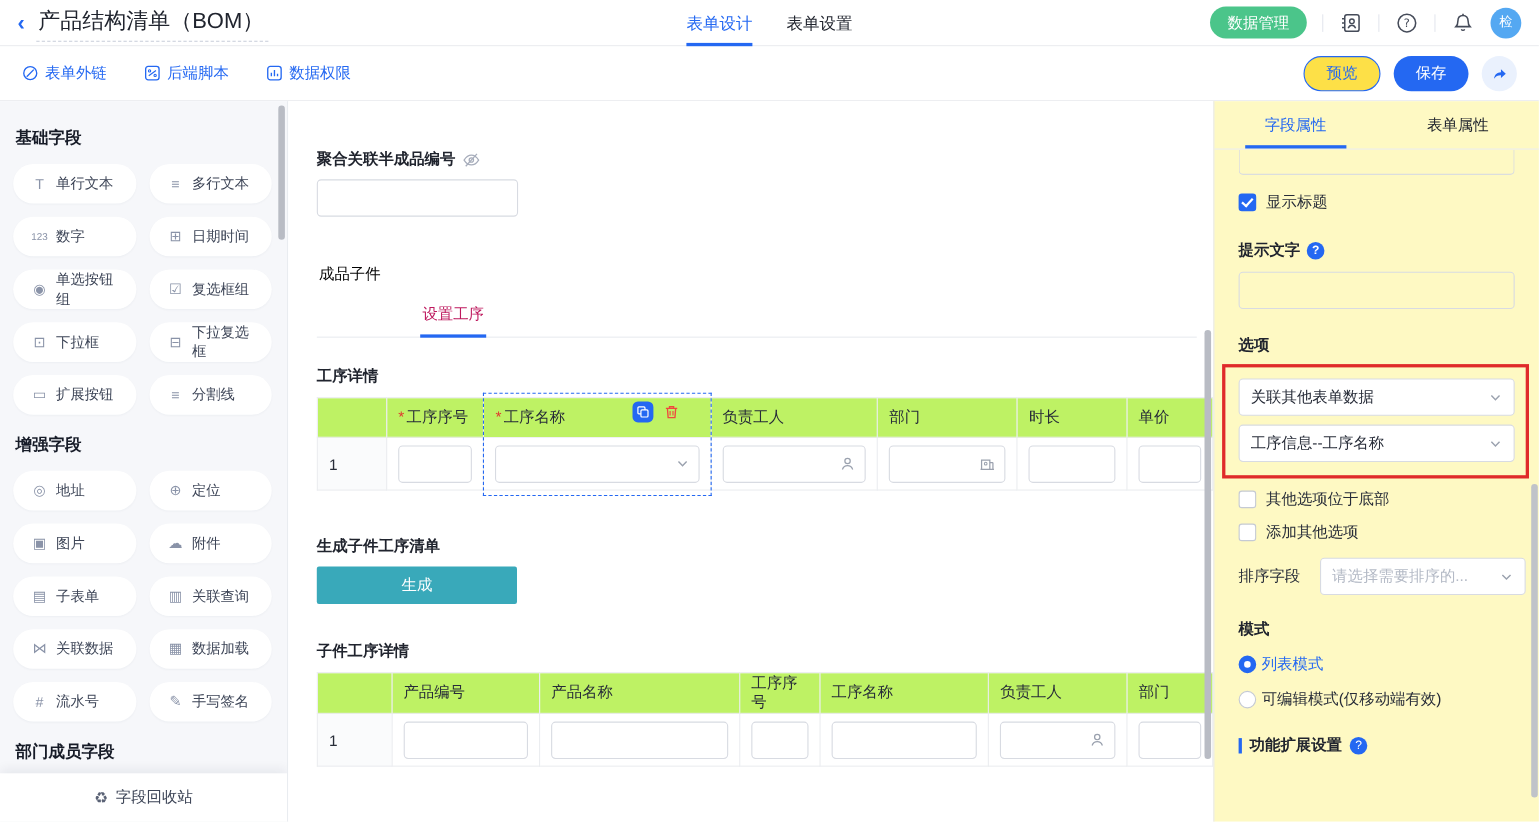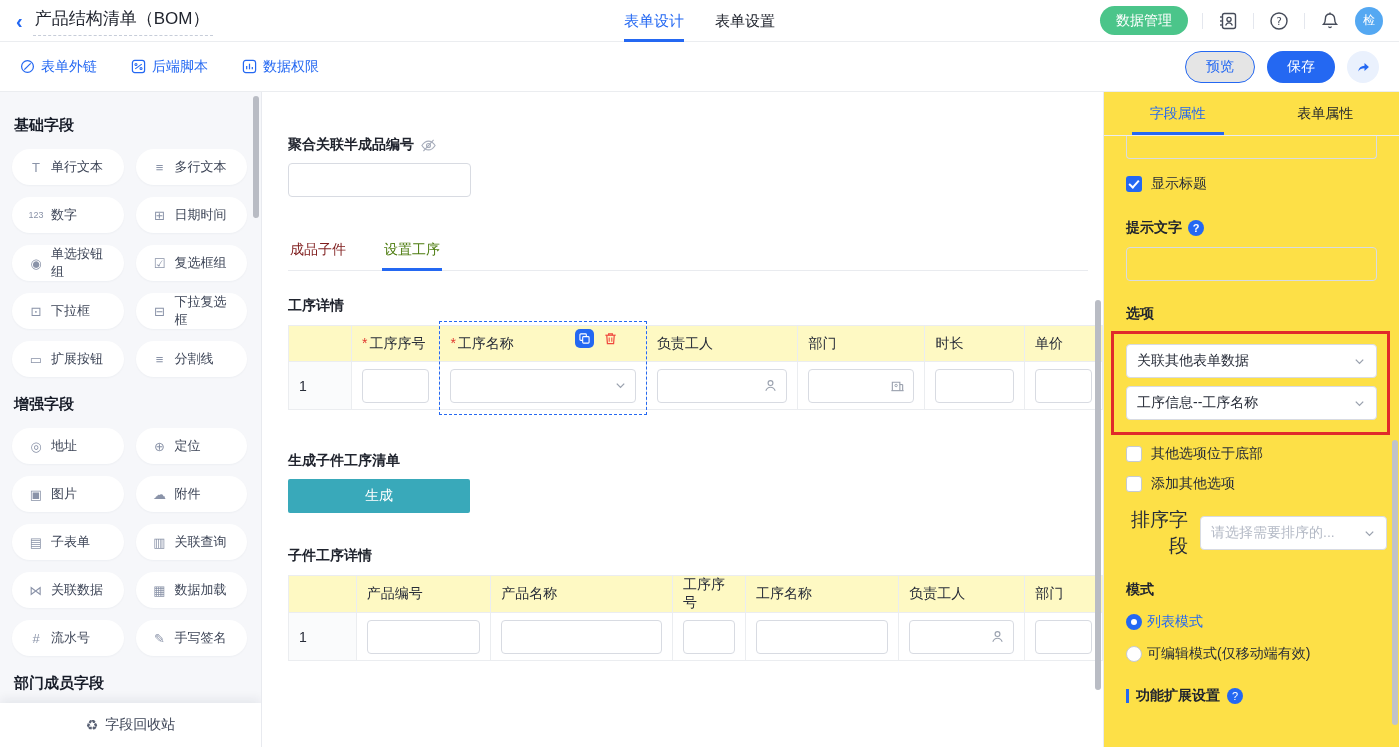--- a/index.html
+++ b/index.html
@@ -3,38 +3,38 @@
 <meta charset="utf-8">
 <style>
   * { margin:0; padding:0; box-sizing:border-box; }
   html,body { width:1399px; height:747px; overflow:hidden; background:#fff;
     font-family:"Liberation Sans","DejaVu Sans",sans-serif; color:#20242e; }
 
   
   .header { position:relative; height:42px; background:#fff; border-bottom:1px solid #ebedf0;
     display:flex; align-items:center; padding:0 16px; }
   .back { color:#2468f2; font-size:20px; font-weight:bold; cursor:pointer; margin-right:10px; line-height:1; }
-  .title { font-size:17px; color:#20242e; border-bottom:1px dashed #c7cdd9; padding:2px 4px 5px 2px; }
+  .title { font-size:20px; color:#20242e; border-bottom:1px dashed #c7cdd9; padding:2px 4px 5px 2px; }
   .header-tabs { position:absolute; left:0; right:0; top:0; height:42px; display:flex; justify-content:center; gap:31px; pointer-events:none; }
   .htab { pointer-events:auto; position:relative; display:flex; align-items:center; font-size:15px; color:#20242e; cursor:pointer; }
   .htab.active { color:#2468f2; }
   .htab.active::after { content:""; position:absolute; left:0; right:0; bottom:0; height:3px; background:#2468f2; }
   .header-right { margin-left:auto; display:flex; align-items:center; gap:14px; z-index:2; }
   .pill-green { background:#4bc58a; color:#fff; font-size:14px; border-radius:15px; height:29px;
     display:flex; align-items:center; padding:0 16px; cursor:pointer; }
   .vdiv { width:1px; height:16px; background:#e4e7ee; }
   .hicon { width:22px; height:22px; display:flex; align-items:center; justify-content:center; cursor:pointer; }
   .avatar { width:28px; height:28px; border-radius:50%; background:#54a8f2; color:#fff; font-size:12px;
     display:flex; align-items:center; justify-content:center; cursor:pointer; }
 
   
   .toolbar { height:50px; background:#fff; border-bottom:1px solid #ebedf0; display:flex; align-items:center; padding:0 20px; }
   .tlink { display:flex; align-items:center; gap:6px; color:#2468f2; font-size:14px; margin-right:34px; cursor:pointer; }
   .toolbar-right { margin-left:auto; display:flex; align-items:center; gap:12px; }
-  .btn-outline { border:1px solid #2468f2; color:#2468f2; background:#e5e5e5; border-radius:16px; height:32px;
+  .btn-outline { border:1px solid #2468f2; color:#2468f2; background:#fde047; border-radius:16px; height:32px;
     padding:0 20px; font-size:14px; display:flex; align-items:center; cursor:pointer; }
   .btn-primary { background:#2468f2; color:#fff; border-radius:16px; height:32px; padding:0 20px;
     font-size:14px; display:flex; align-items:center; cursor:pointer; border:none; }
   .btn-share { width:32px; height:32px; border-radius:50%; background:#eaf1fd; display:flex;
     align-items:center; justify-content:center; cursor:pointer; }
 
   
   .app-body { display:flex; height:655px; }
 
   
@@ -52,49 +52,49 @@
 
   
   .canvas { position:relative; width:841px; background:#fff; overflow:hidden; padding:18px 0 0 26px; }
   .cv-thumb { position:absolute; right:2px; top:208px; width:6px; height:390px; background:#b9bcc4; border-radius:3px; }
   .fields-row { display:flex; gap:19px; }
   .cfield { width:183px; }
   .cfield .flabel { font-size:14px; font-weight:bold; color:#20242e; margin-bottom:9px; display:flex; align-items:center; gap:6px; }
   .ipt { height:34px; border:1px solid #d8dbe2; border-radius:4px; background:#fff; }
   .row2 { margin-top:26px; }
   .cv-tabs { margin-top:40px; margin-right:0; display:flex; gap:34px; border-bottom:1px solid #e9ebef; width:800px; }
-  .cv-tab { position:relative; font-size:14px; color:#7f1d1d; padding:4px 2px 11px; cursor:pointer; }
-  .cv-tab.active { color:#4d7c0f; }
+  .cv-tab { position:relative; font-size:14px; color:#000000; padding:4px 2px 11px; cursor:pointer; }
+  .cv-tab.active { color:#be185d;margin-top:36px; }
   .cv-tab.active::after { content:""; position:absolute; left:0; right:0; bottom:-1px; height:3px; background:#2468f2; }
   .blk-title { font-size:14px; font-weight:bold; color:#20242e; }
   .t1 { margin-top:26px; } .t2 { margin-top:42px; } .t3 { margin-top:34px; }
 
   table.grid { border-collapse:collapse; margin-top:10px; table-layout:fixed; }
   table.grid th, table.grid td { border:1px solid #ebedf0; font-weight:normal; text-align:left;
     font-size:14px; color:#272c38; padding:0 10px; }
-  table.grid th { height:36px; background:#fef9c3; }
+  table.grid th { height:36px; background:#bef264; }
   table.grid td { height:48px; }
   td.numcell, th.numcell { background:#fafbfc; text-align:center; color:#3a4050; }
   .cell-ipt { height:34px; border:1px solid #d8dbe2; border-radius:4px; background:#fff;
     display:flex; align-items:center; justify-content:flex-end; padding:0 8px; }
   .req { color:#e0382f; margin-right:2px; }
 
   .selcell { position:relative; }
   .col-overlay { position:absolute; left:-1px; top:-5px; width:calc(100% + 2px); height:94px;
     border:1px dashed #2468f2; pointer-events:none; z-index:3; }
   .col-actions { position:absolute; top:3px; right:26px; display:flex; gap:7px; z-index:4; }
   .act-copy { width:19px; height:19px; border-radius:5px; background:#2468f2; display:flex;
     align-items:center; justify-content:center; cursor:pointer; }
   .act-del { width:19px; height:19px; display:flex; align-items:center; justify-content:center; cursor:pointer; }
 
   .gen-btn { margin-top:9px; width:182px; height:34px; background:#39a9ba; color:#fff; font-size:14px;
     border:none; border-radius:2px; display:flex; align-items:center; justify-content:center; cursor:pointer; }
 
   
-  .panel { position:relative; width:296px; background:#fde047; border-left:1px solid #e8eaef; overflow:hidden; }
+  .panel { position:relative; width:296px; background:#fef9c3; border-left:1px solid #e8eaef; overflow:hidden; }
   .p-tabs { height:44px; display:flex; border-bottom:1px solid #ebedf0; }
   .p-tab { position:relative; flex:1; display:flex; align-items:center; justify-content:center;
     font-size:14px; color:#20242e; cursor:pointer; }
   .p-tab.active { color:#2468f2; }
   .p-tab.active::after { content:""; position:absolute; left:28px; right:28px; bottom:0; height:3px; background:#2468f2; }
   .p-body { padding:0 22px; }
   .cut-input { height:23px; border:1px solid #d8dbe2; border-top:none; border-radius:0 0 4px 4px; }
   .chk-row { display:flex; align-items:center; gap:9px; font-size:14px; color:#272c38; margin-top:16px; cursor:pointer; }
   .chk { width:16px; height:16px; border-radius:3px; flex:none; }
   .chk.on { background:#2468f2; position:relative; }
@@ -104,21 +104,21 @@
   .p-label { font-size:14px; font-weight:bold; color:#20242e; display:flex; align-items:center; gap:6px; }
   .help-dot { width:16px; height:16px; border-radius:50%; background:#2468f2; color:#fff; font-size:11px;
     display:flex; align-items:center; justify-content:center; cursor:pointer; }
   .p-ipt { margin-top:10px; height:34px; border:1px solid #d8dbe2; border-radius:4px; }
   .red-box { border:3px solid #e02a2a; margin:8px -13px 0 -15px; padding:10px 10px 12px 12px; }
   .sel { height:34px; border:1px solid #d8dbe2; border-radius:4px; display:flex; align-items:center;
     padding:0 10px; font-size:14px; color:#272c38; cursor:pointer; background:#fff; }
   .sel .stext { flex:1; overflow:hidden; white-space:nowrap; }
   .sel + .sel { margin-top:8px; }
   .form-row { display:flex; align-items:center; gap:12px; margin-top:14px; }
-  .form-row .rlabel { width:62px; font-size:19px; color:#272c38; flex:none;text-align:right; }
+  .form-row .rlabel { width:62px; font-size:14px; color:#272c38; flex:none; }
   .form-row .sel { flex:1;gap:28px; }
   .ph { color:#b4bac6; }
   .radio-row { display:flex; align-items:center; gap:5px; font-size:14px; margin-top:14px; cursor:pointer; }
   .radio { width:16px; height:16px; border-radius:50%; flex:none; }
   .radio.on { border:5px solid #2468f2; background:#fff; }
   .radio.off { border:1px solid #c5cad4; background:#fff; }
   .radio-row.on-label { color:#2468f2; }
   .radio-row.off-label { color:#272c38; }
   .ext-title { display:flex; align-items:center; gap:7px; margin-top:24px; }
   .ext-bar { width:3px; height:14px; background:#2468f2; }

